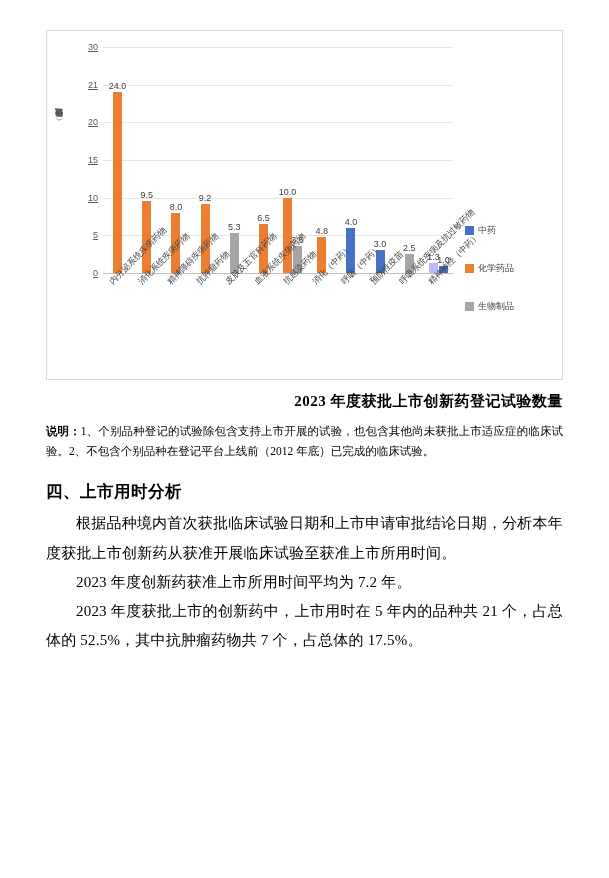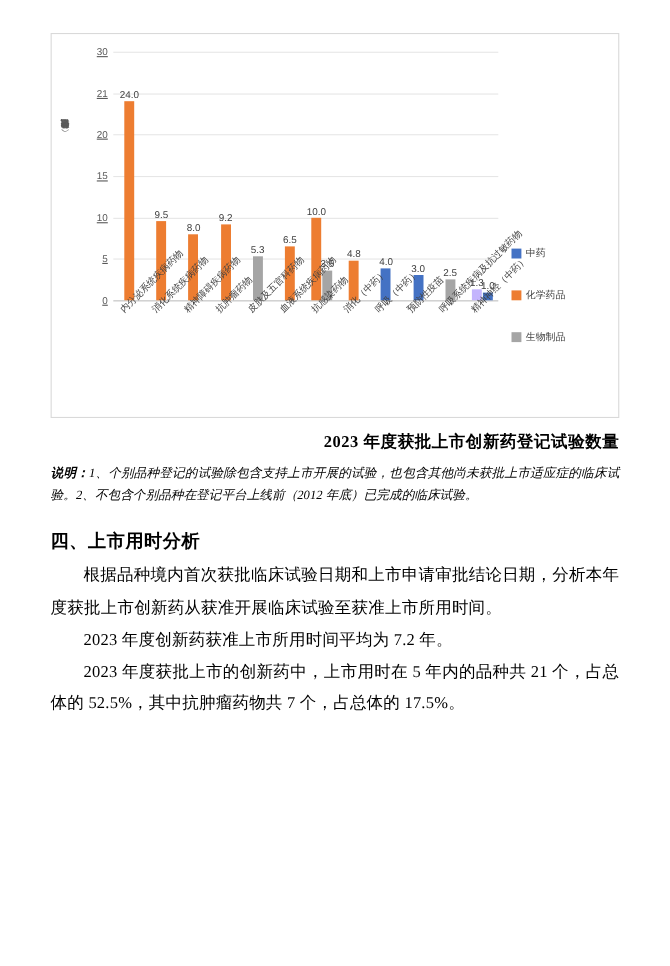--- a/index.html
+++ b/index.html
@@ -154,21 +154,20 @@
     font-size: 15px;
     margin-top: 12px;
     letter-spacing: 0.5px;
   }
   .note {
     margin-top: 10px;
     font-size: 11.5px;
     line-height: 1.75;
     text-align: justify;
     font-family: "Liberation Serif", serif;
-    font-style: italic;
   }
   .note b {
     font-weight: bold;
   }
   h2.section {
     font-size: 16.5px;
     font-weight: bold;
     margin: 20px 0 6px 0;
     letter-spacing: 0.5px;
   }
@@ -253,21 +252,21 @@
             <div class="bar" style="height:27px;background:#a5a5a5;">
               <span class="vlabel">3.5</span>
             </div>
           </div>
           <div class="group">
             <div class="bar" style="height:36.2px;background:#ed7d31;">
               <span class="vlabel">4.8</span>
             </div>
           </div>
           <div class="group">
-            <div class="bar" style="height:29px;background:#4472c4;">
+            <div class="bar" style="height:45px;background:#4472c4;">
               <span class="vlabel">4.0</span>
             </div>
           </div>
           <div class="group">
             <div class="bar" style="height:22.6px;background:#4472c4;">
               <span class="vlabel">3.0</span>
             </div>
           </div>
           <div class="group">
             <div class="bar" style="height:18.8px;background:#a5a5a5;">

